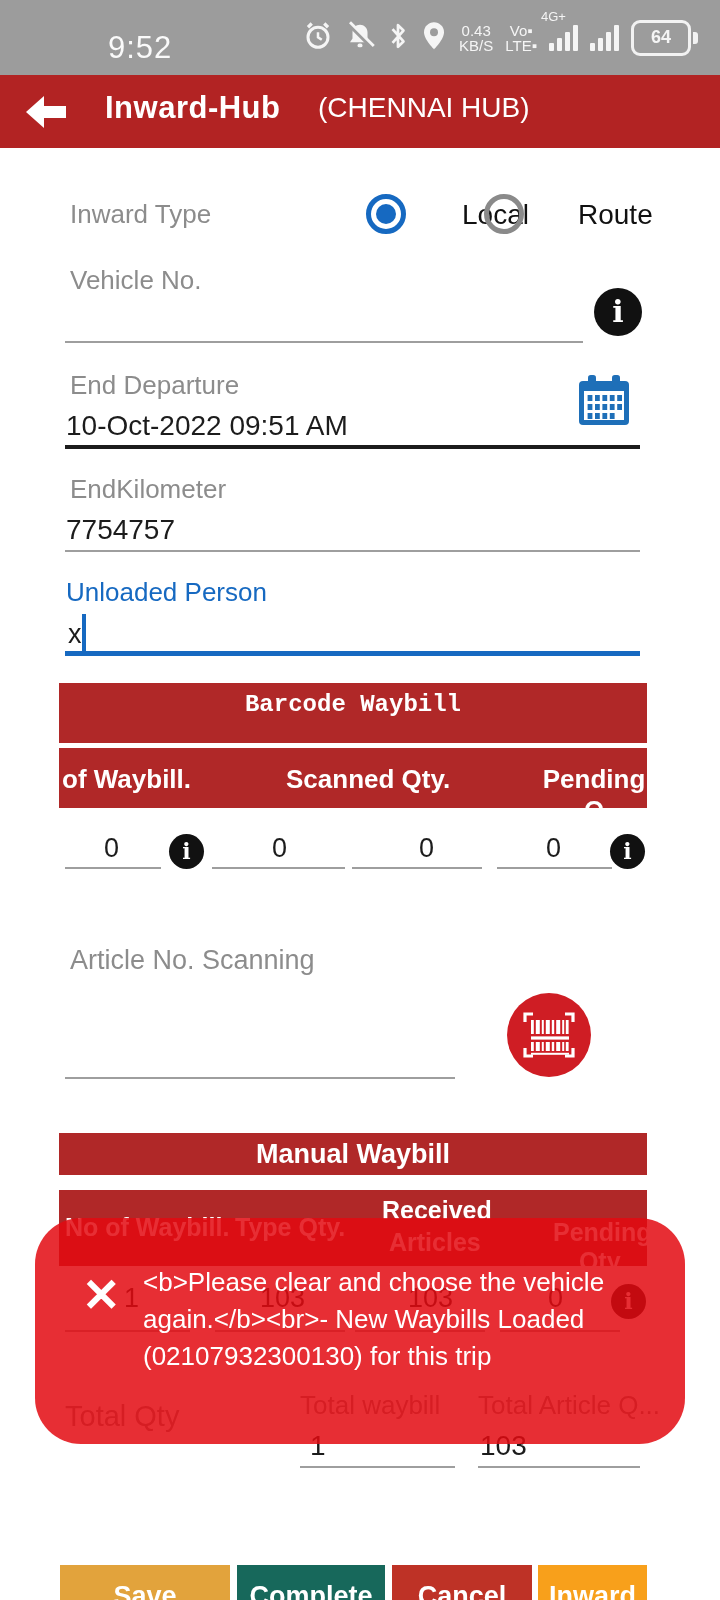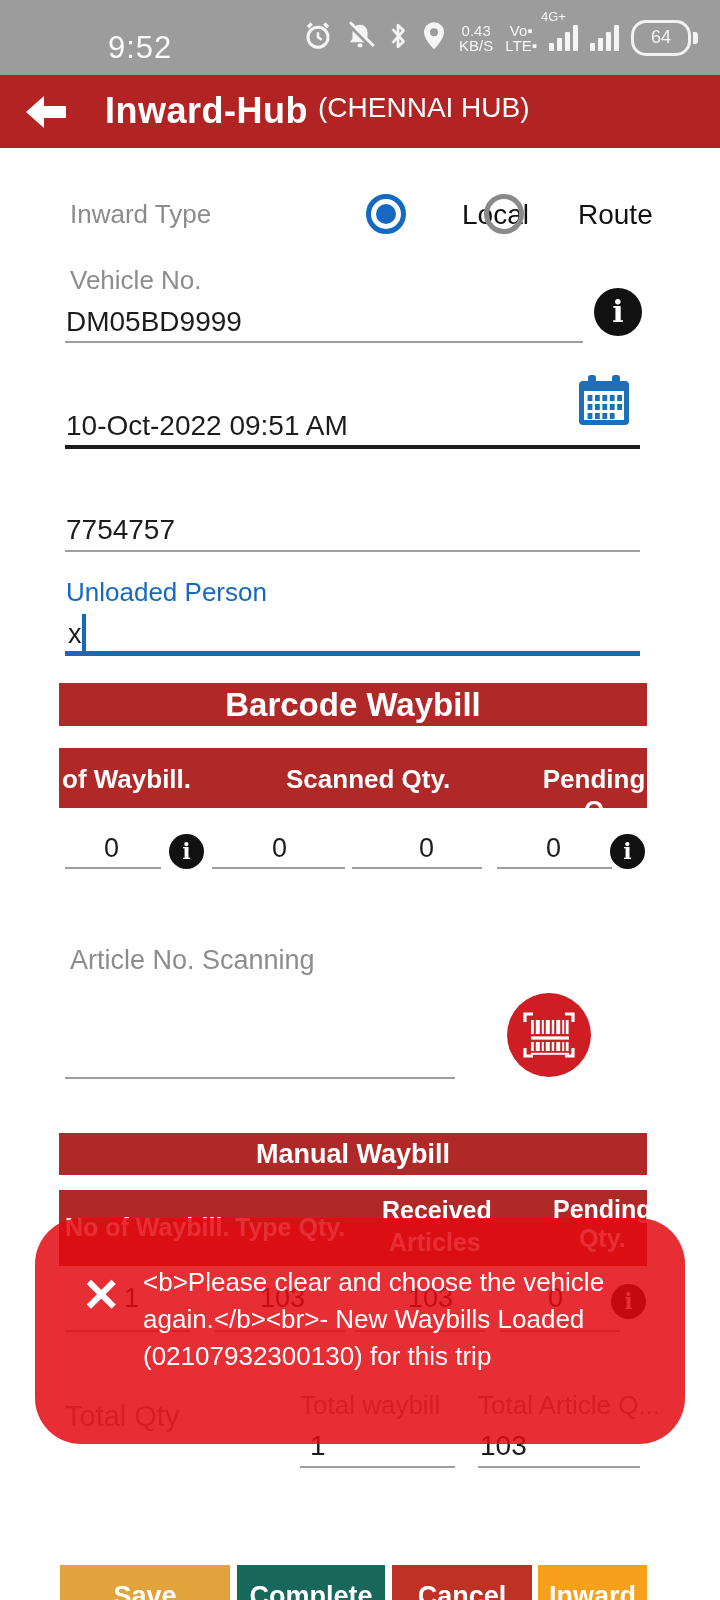--- a/index.html
+++ b/index.html
@@ -11,28 +11,28 @@
   .abs{position:absolute;}
 
   
   .statusbar{left:0;top:0;width:720px;height:75px;background:#9c9c9c;color:#fafafa;}
   .sb-time{left:108px;top:30px;font-size:31px;letter-spacing:1px;}
   .sb-icons{right:22px;top:0;height:75px;display:flex;align-items:center;gap:12px;}
   .sb-txt{font-size:15px;font-weight:normal;line-height:15px;text-align:center;color:#f5f5f5;}
   .bars{display:flex;align-items:flex-end;gap:3px;height:26px;}
   .bars i{display:block;width:5px;background:#f5f5f5;border-radius:1px;}
   .batt{display:flex;align-items:center;}
-  .batt .shell{width:54px;height:30px;border:3px solid #f2f2f2;border-radius:15px;
-    display:flex;align-items:center;justify-content:center;font-size:18px;color:#f5f5f5;}
+  .batt .shell{width:54px;height:30px;border:3px solid #f2f2f2;border-radius:9px;
+    display:flex;align-items:center;justify-content:center;font-size:18px;color:#f5f5f5;font-weight:bold;}
   .batt .nub{width:5px;height:12px;background:#f2f2f2;border-radius:0 3px 3px 0;margin-left:2px;}
 
   
   .appbar{left:0;top:75px;width:720px;height:73px;background:#b22323;color:#fff;}
   .back{left:22px;top:94px;}
-  .ab-title{left:105px;top:90px;font-size:36px;font-weight:bold;letter-spacing:.5px;text-align:right;}
+  .ab-title{left:105px;top:90px;font-size:31px;font-weight:bold;letter-spacing:.5px;text-align:right;}
   .ab-sub{left:318px;top:92px;font-size:28px;}
 
   
   .lbl{color:#8c8c8c;font-size:26px;}
   .val{color:#1c1c1c;font-size:28px;}
   .rule{height:2px;background:#9e9e9e;}
   .info{background:#111;border-radius:50%;color:#fff;text-align:center;
         font-family:"DejaVu Serif", serif;font-weight:bold;}
   .redbar{background:#b02828;color:#fff;font-weight:bold;text-align:center;}
 
@@ -134,24 +134,24 @@
   <div class="abs ab-title" style="color:#fff;z-index:2;">Inward-Hub</div>
   <div class="abs ab-sub" style="color:#fff;z-index:2;">(CHENNAI HUB)</div>
 
   <div class="abs lbl" style="left:70px;top:199px;">Inward Type</div>
   <div class="abs radio sel" style="left:366px;top:194px;"></div>
   <div class="abs radio-lbl" style="left:416px;top:199px;">Local</div>
   <div class="abs radio unsel" style="left:484px;top:194px;"></div>
   <div class="abs radio-lbl" style="left:532px;top:199px;">Route</div>
 
   <div class="abs lbl" style="left:70px;top:265px;">Vehicle No.</div>
-  <div class="abs val" style="left:66px;top:306px;">DM05BD9999</div>
   <div class="abs rule" style="left:65px;top:341px;width:518px;"></div>
   <div class="abs info" style="left:594px;top:288px;width:48px;height:48px;font-size:30px;line-height:48px;">i</div>
 
+  <div class="abs lbl" style="left:70px;top:370px;">End Departure</div>
   <span class="abs" style="left:575px;top:373px;">
     <svg width="58" height="56" viewBox="0 0 29 28">
       <rect x="2" y="4" width="25" height="22" rx="2" fill="#1e6fb8"></rect>
       <rect x="4.5" y="9" width="20" height="14.5" fill="#fff"></rect>
       <rect x="6.5" y="1" width="4" height="6" rx="1.4" fill="#1e6fb8"></rect>
       <rect x="18.5" y="1" width="4" height="6" rx="1.4" fill="#1e6fb8"></rect>
       <g fill="#1e6fb8">
         <rect x="6.3" y="11" width="2.4" height="3"></rect>
           <rect x="10" y="11" width="2.4" height="3"></rect>
           <rect x="13.7" y="11" width="2.4" height="3"></rect>
@@ -165,29 +165,30 @@
         <rect x="6.3" y="20" width="2.4" height="3"></rect>
           <rect x="10" y="20" width="2.4" height="3"></rect>
           <rect x="13.7" y="20" width="2.4" height="3"></rect>
           <rect x="17.4" y="20" width="2.4" height="3"></rect>
       </g>
     </svg>
   </span>
   <div class="abs val" style="left:66px;top:410px;">10-Oct-2022 09:51 AM</div>
   <div class="abs" style="left:65px;top:445px;width:575px;height:4px;background:#1c1c1c;"></div>
 
+  <div class="abs lbl" style="left:70px;top:474px;">EndKilometer</div>
   <div class="abs val" style="left:66px;top:514px;">7754757</div>
   <div class="abs rule" style="left:65px;top:550px;width:575px;"></div>
 
   <div class="abs" style="left:66px;top:577px;font-size:26px;color:#1669c1;">Unloaded Person</div>
   <div class="abs" style="left:68px;top:619px;font-size:27px;color:#1c1c1c;">x</div>
   <div class="abs" style="left:82px;top:614px;width:4px;height:38px;background:#1669c1;"></div>
   <div class="abs" style="left:65px;top:651px;width:575px;height:5px;background:#1669c1;"></div>
 
-  <div class="abs redbar" style="left:59px;top:683px;width:588px;height:43px;font-size:33px;line-height:43px;">Barcode Waybill</div>
+  <div class="abs redbar" style="left:59px;top:683px;width:588px;height:60px;font-size:24px;line-height:43px;font-family:Liberation Mono, monospace;">Barcode Waybill</div>
 
   <div class="abs redbar" style="left:59px;top:748px;width:588px;height:60px;">
     <span style="position:absolute;left:3px;top:16px;font-size:26px;">of Waybill.</span>
     <span style="position:absolute;left:227px;top:16px;font-size:26px;">Scanned Qty.</span>
     <span style="position:absolute;left:482px;top:16px;font-size:26px;">Pending Q</span>
   </div>
 
   <div class="abs val" style="left:104px;top:833px;font-size:27px;">0</div>
   <div class="abs rule" style="left:65px;top:867px;width:96px;"></div>
   <div class="abs info" style="left:169px;top:834px;width:35px;height:35px;font-size:22px;line-height:35px;">i</div>
@@ -230,21 +231,21 @@
     </svg>
   </div>
 
   <div class="abs redbar" style="left:59px;top:1133px;width:588px;height:42px;font-size:27px;line-height:42px;">Manual Waybill</div>
 
   <div class="abs redbar" style="left:59px;top:1190px;width:588px;height:76px;">
     <span style="position:absolute;left:6px;top:23px;font-size:25px;">No of Waybill.</span>
     <span style="position:absolute;left:176px;top:23px;font-size:25px;">Type Qty.</span>
     <span style="position:absolute;left:323px;top:6px;font-size:25px;">Received</span>
     <span style="position:absolute;left:330px;top:38px;font-size:25px;">Articles</span>
-    <span style="position:absolute;left:494px;top:5px;font-size:25px;">Pending Qty.</span>
+    <span style="position:absolute;left:494px;top:28px;font-size:25px;">Pending Qty.</span>
   </div>
 
   <div class="abs val" style="left:124px;top:1283px;font-size:27px;">1</div>
   <div class="abs ghost-ul" style="left:65px;top:1330px;width:125px;"></div>
   <div class="abs val" style="left:260px;top:1283px;font-size:27px;">103</div>
   <div class="abs ghost-ul" style="left:215px;top:1330px;width:130px;"></div>
   <div class="abs val" style="left:408px;top:1283px;font-size:27px;">103</div>
   <div class="abs ghost-ul" style="left:355px;top:1330px;width:130px;"></div>
   <div class="abs val" style="left:548px;top:1283px;font-size:27px;">0</div>
   <div class="abs ghost-ul" style="left:500px;top:1330px;width:120px;"></div>

